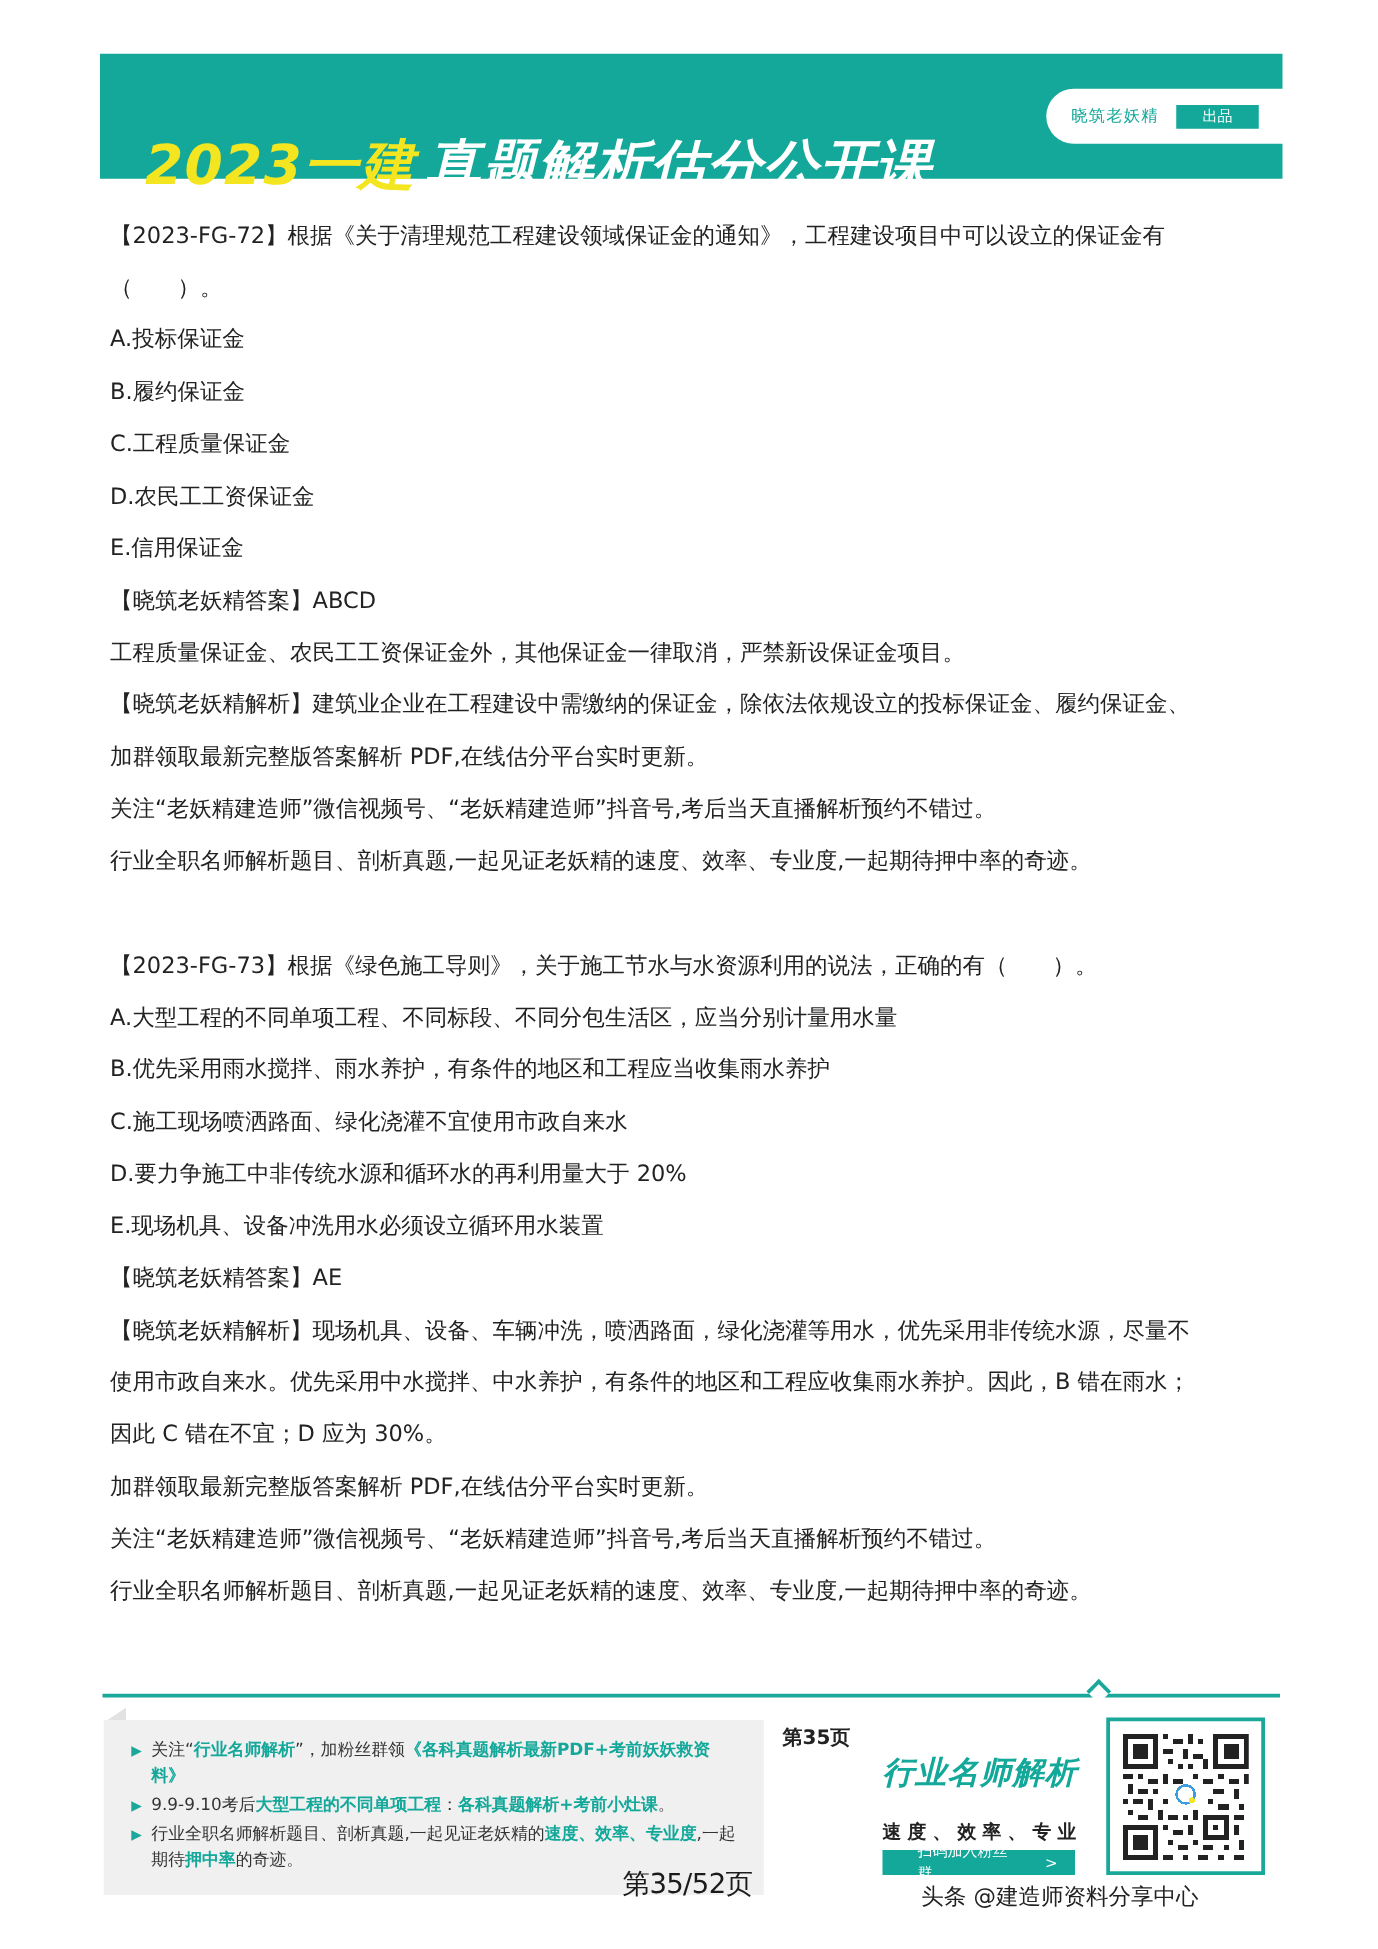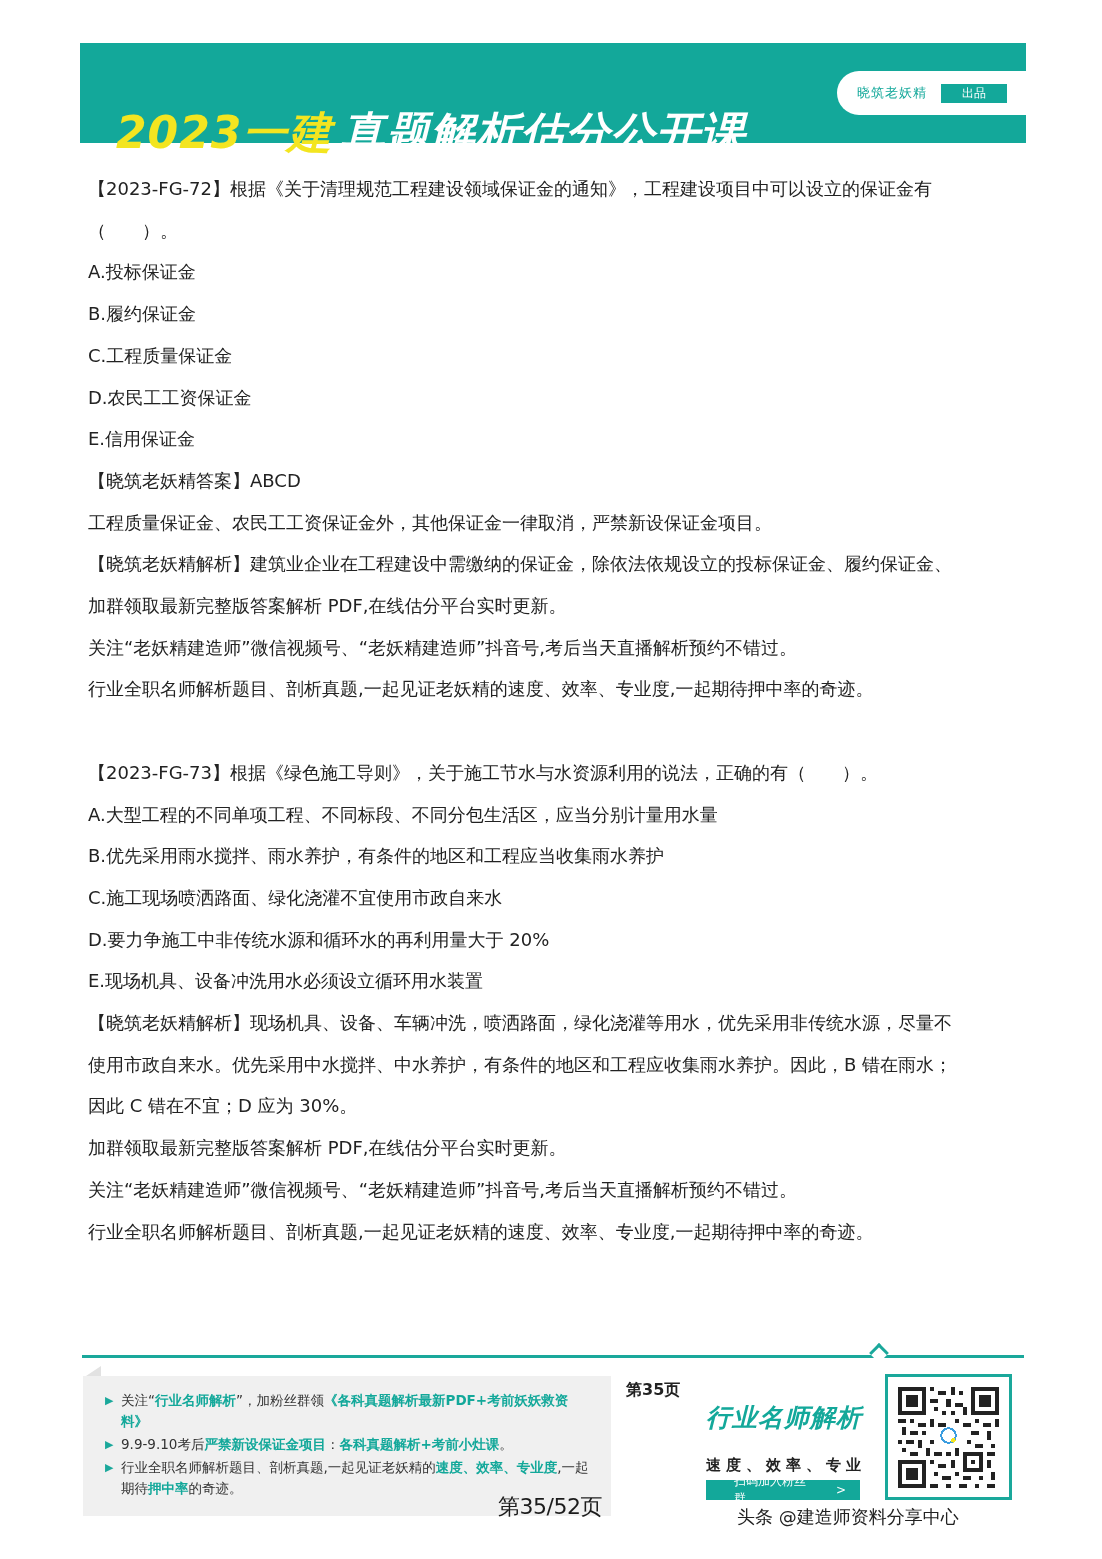--- a/index.html
+++ b/index.html
@@ -81,20 +81,21 @@
 
   <div class="gap"></div>
 
   <div>
     <div class="line">【2023-FG-73】根据《绿色施工导则》，关于施工节水与水资源利用的说法，正确的有（　　）。</div>
     <div class="line">A.大型工程的不同单项工程、不同标段、不同分包生活区，应当分别计量用水量</div>
     <div class="line">B.优先采用雨水搅拌、雨水养护，有条件的地区和工程应当收集雨水养护</div>
     <div class="line">C.施工现场喷洒路面、绿化浇灌不宜使用市政自来水</div>
     <div class="line">D.要力争施工中非传统水源和循环水的再利用量大于 20%</div>
     <div class="line">E.现场机具、设备冲洗用水必须设立循环用水装置</div>
+    <div class="line">【晓筑老妖精答案】AE</div>
     <div class="line">【晓筑老妖精解析】现场机具、设备、车辆冲洗，喷洒路面，绿化浇灌等用水，优先采用非传统水源，尽量不</div>
     <div class="line">使用市政自来水。优先采用中水搅拌、中水养护，有条件的地区和工程应收集雨水养护。因此，B 错在雨水；</div>
     <div class="line">因此 C 错在不宜；D 应为 30%。</div>
     <div class="line">加群领取最新完整版答案解析 PDF,在线估分平台实时更新。</div>
     <div class="line">关注“老妖精建造师”微信视频号、“老妖精建造师”抖音号,考后当天直播解析预约不错过。</div>
     <div class="line">行业全职名师解析题目、剖析真题,一起见证老妖精的速度、效率、专业度,一起期待押中率的奇迹。</div>
   </div>
 </div>
 
 <div class="footer-rule"></div>
@@ -102,21 +103,21 @@
 
 <div class="promo-fold"></div>
 <div class="promo-box">
   <ul class="promo-list">
     <li>
       <span class="tri">▶</span>
       <span>关注“</span><span class="hl">行业名师解析</span><span>”，加粉丝群领</span><span class="hl">《各科真题解析最新PDF+考前妖妖救资料》</span><span></span>
     </li>
     <li>
       <span class="tri">▶</span>
-      <span>9.9-9.10考后</span><span class="hl">严禁新设保证金项目</span><span>：</span><span class="hl">各科真题解析+考前小灶课</span><span>。</span>
+      <span>9.9-9.10考后</span><span class="hl">大型工程的不同单项工程</span><span>：</span><span class="hl">各科真题解析+考前小灶课</span><span>。</span>
     </li>
     <li>
       <span class="tri">▶</span>
       <span>行业全职名师解析题目、剖析真题,一起见证老妖精的</span><span class="hl">速度、效率、专业度</span><span>,一起期待</span><span class="hl">押中率</span><span>的奇迹。</span>
     </li>
   </ul>
 </div>
 
 <div class="page-small">第35页</div>
 <div class="page-big">第35/52页</div>

